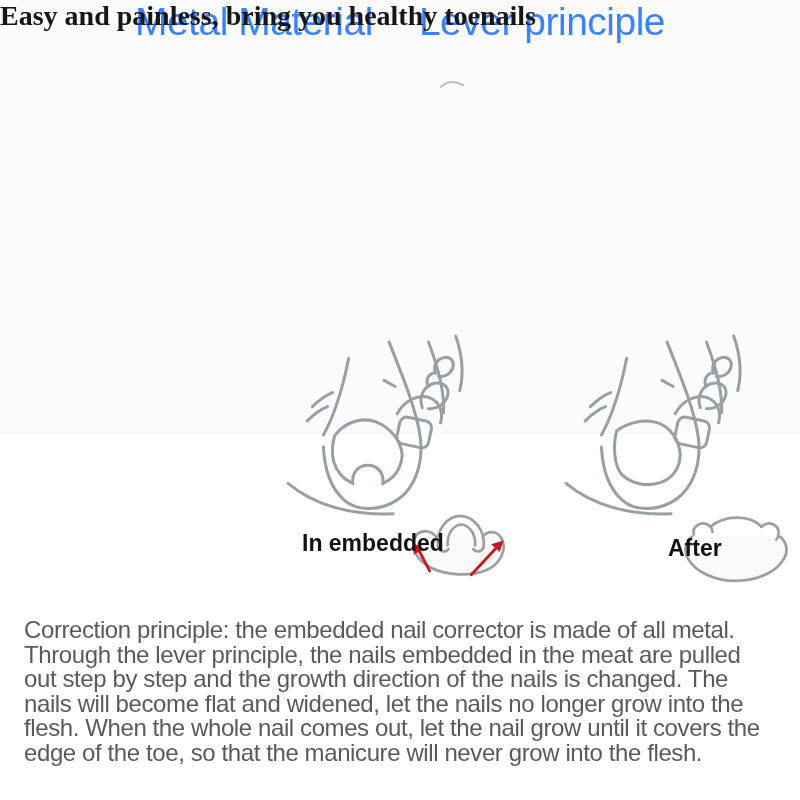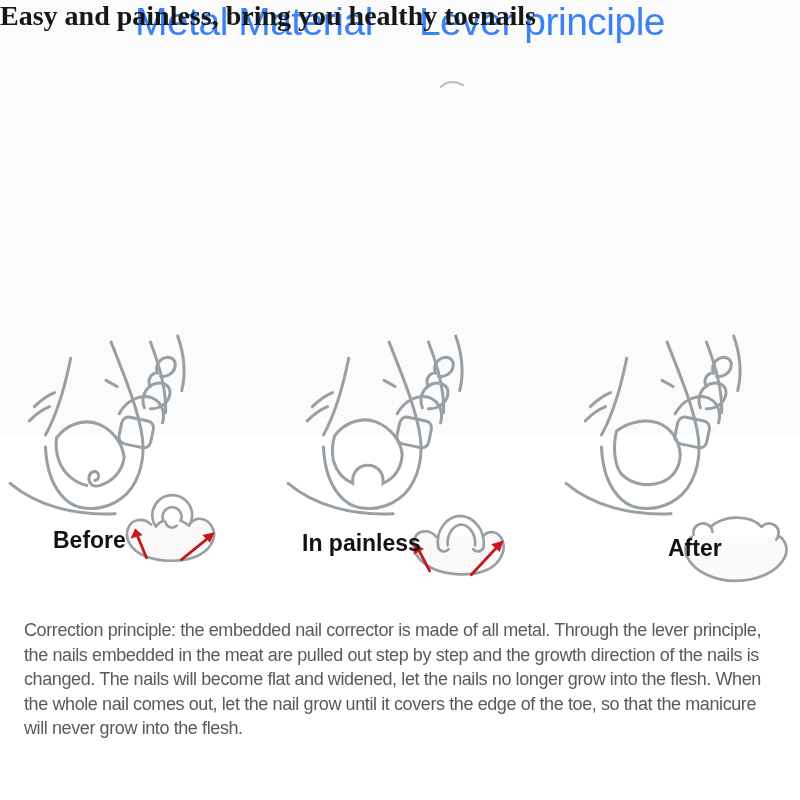--- a/index.html
+++ b/index.html
@@ -35,21 +35,21 @@
   .f3 .cross { left:114px; top:171px; }
   .stage-label {
     position:absolute; font-size:23px; font-weight:bold; color:#121212;
     white-space:nowrap;
   }
   .f1 .stage-label { left:45px;  top:193px; }
   .f2 .stage-label { left:16px;  top:196px; }
   .f3 .stage-label { left:72px;  top:201px;margin-left:32px; }
   .description {
     position:absolute; left:24px; top:618px; width:754px;
-    font-size:18px; line-height:24.5px; letter-spacing:-0.4px;
+    font-size:24px; line-height:24.5px; letter-spacing:-0.4px;
     color:#595a5c;
   }
 </style>
 </head>
 <body>
 
 <div class="page">
 
   <svg width="0" height="0" style="position:absolute" aria-hidden="true">
     <defs>
@@ -85,43 +85,20 @@
   <svg class="smudge" width="28" height="14" viewBox="0 0 28 14">
     <path d="M3,9 C9,3 17,3 25,7" stroke="#bcbcbc" stroke-width="2" fill="none" stroke-linecap="round"></path>
   </svg>
 
   <h1 class="title">
     <span class="part1">Metal Material</span><span class="part2">Lever principle</span>
   </h1>
 
   <div class="subtitle">Easy and painless, bring you healthy toenails</div>
 
-  <div class="figure f1">
-    <svg class="foot" width="192" height="212" viewBox="0 0 190 210">
-      <use href="#foot-base"></use>
-      <g fill="none" stroke="#99a0a5" stroke-width="3" stroke-linecap="round">
-        <path d="M48,103 C58,89 75,84 89,89 C104,95 113,108 115,122 C113,136 104,146 91,150 C85,152 80,149 80,143 C80,137 86,134 89,138 C91,141 89,145 86,145"></path>
-        <path d="M48,103 C46,118 51,133 62,142 C67,146 72,149 78,150"></path>
-      </g>
-    </svg>
-    <svg class="cross" width="114" height="90" viewBox="0 0 120 95">
-      <g fill="none" stroke="#99a0a5" stroke-width="2.8" stroke-linecap="round">
-        <path d="M37,45 C29,37 17,39 13,48 C8,59 15,72 30,78 C48,85 72,85 88,77 C101,70 107,57 101,47 C96,38 85,36 79,43" fill="#faf9f8"></path>
-        <path d="M42,47 A21,21 0 1 1 77,46 C74,44 71,42 68,41 A10,10 0 1 0 50,41 C47,42 44,44 42,47"></path>
-        <path d="M52,42 C53,48 60,50 64,46"></path>
-      </g>
-      <g stroke="#c3191f" fill="#c3191f" stroke-width="3" stroke-linecap="round">
-        <line x1="32" y1="80" x2="23" y2="58"></line>
-        <polygon points="20,49 28,56 15,60" stroke="none"></polygon>
-        <line x1="69" y1="82" x2="96" y2="60"></line>
-        <polygon points="104,53 99,64 91,56" stroke="none"></polygon>
-      </g>
-    </svg>
-    <span class="stage-label">Before</span>
-  </div>
 
   <div class="figure f2">
     <svg class="foot" width="192" height="212" viewBox="0 0 190 210">
       <use href="#foot-base"></use>
       <g fill="none" stroke="#99a0a5" stroke-width="3" stroke-linecap="round">
         <path d="M48,101 C58,87 75,82 89,87 C104,93 114,106 115,120 C114,133 107,143 96,148 C97,138 91,130 81,130 C71,130 65,138 66,148 C57,144 50,136 47,126 C45,117 46,108 48,101 Z"></path>
       </g>
     </svg>
     <svg class="cross" width="114" height="90" viewBox="0 0 120 95">
       <g fill="none" stroke="#99a0a5" stroke-width="2.8" stroke-linecap="round">
@@ -131,21 +108,21 @@
         <path d="M38,53 C40,58 46,59 49,55"></path>
         <path d="M86,53 C84,58 78,59 75,55"></path>
       </g>
       <g stroke="#c3191f" fill="#c3191f" stroke-width="3" stroke-linecap="round">
         <line x1="29" y1="78" x2="18" y2="57"></line>
         <polygon points="13,49 23,55 12,61" stroke="none"></polygon>
         <line x1="73" y1="82" x2="100" y2="53"></line>
         <polygon points="107,46 103,58 94,50" stroke="none"></polygon>
       </g>
     </svg>
-    <span class="stage-label">In painless</span>
+    <span class="stage-label">In embedded</span>
   </div>
 
   <div class="figure f3">
     <svg class="foot" width="192" height="212" viewBox="0 0 190 210">
       <use href="#foot-base"></use>
       <g fill="none" stroke="#99a0a5" stroke-width="3" stroke-linecap="round">
         <path d="M52,96 C64,87 80,84 93,88 C106,93 114,105 115,119 C115,132 108,143 96,147 C82,152 66,148 57,139 C50,131 48,112 52,96 Z"></path>
       </g>
     </svg>
     <svg class="cross" width="118" height="84" viewBox="0 0 120 85">

